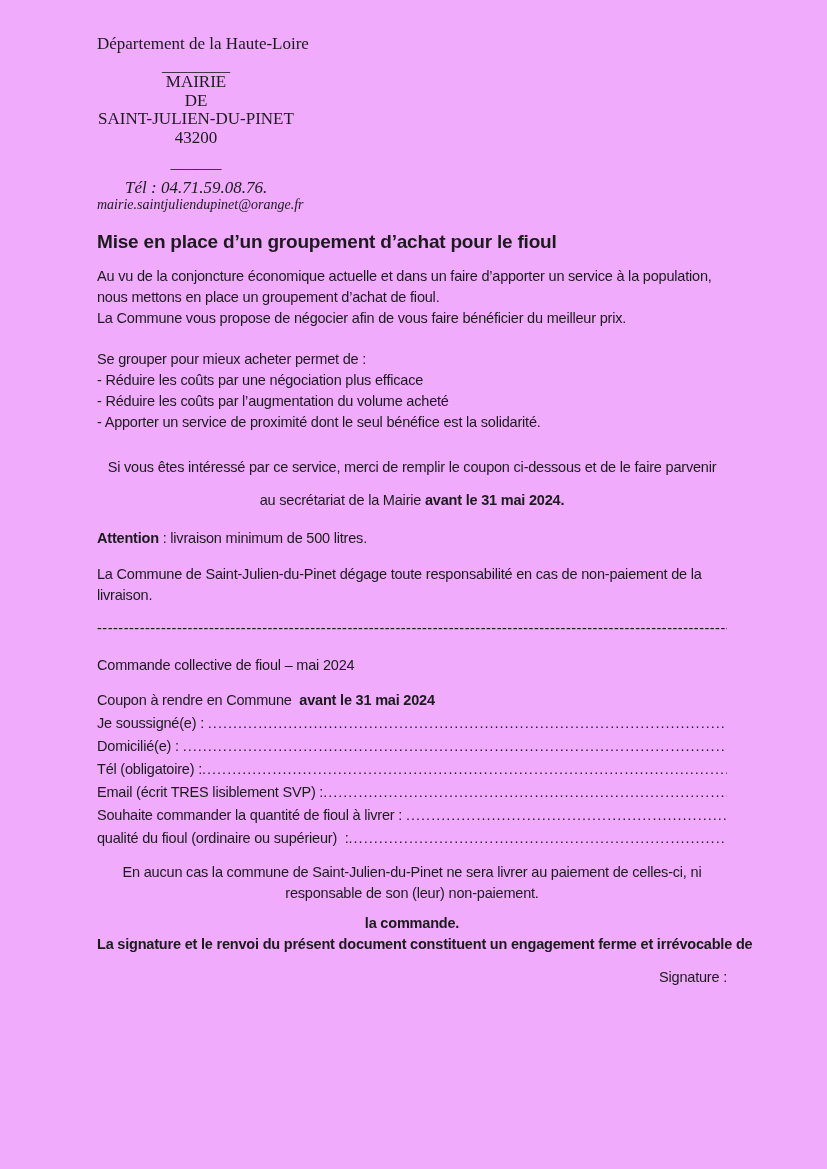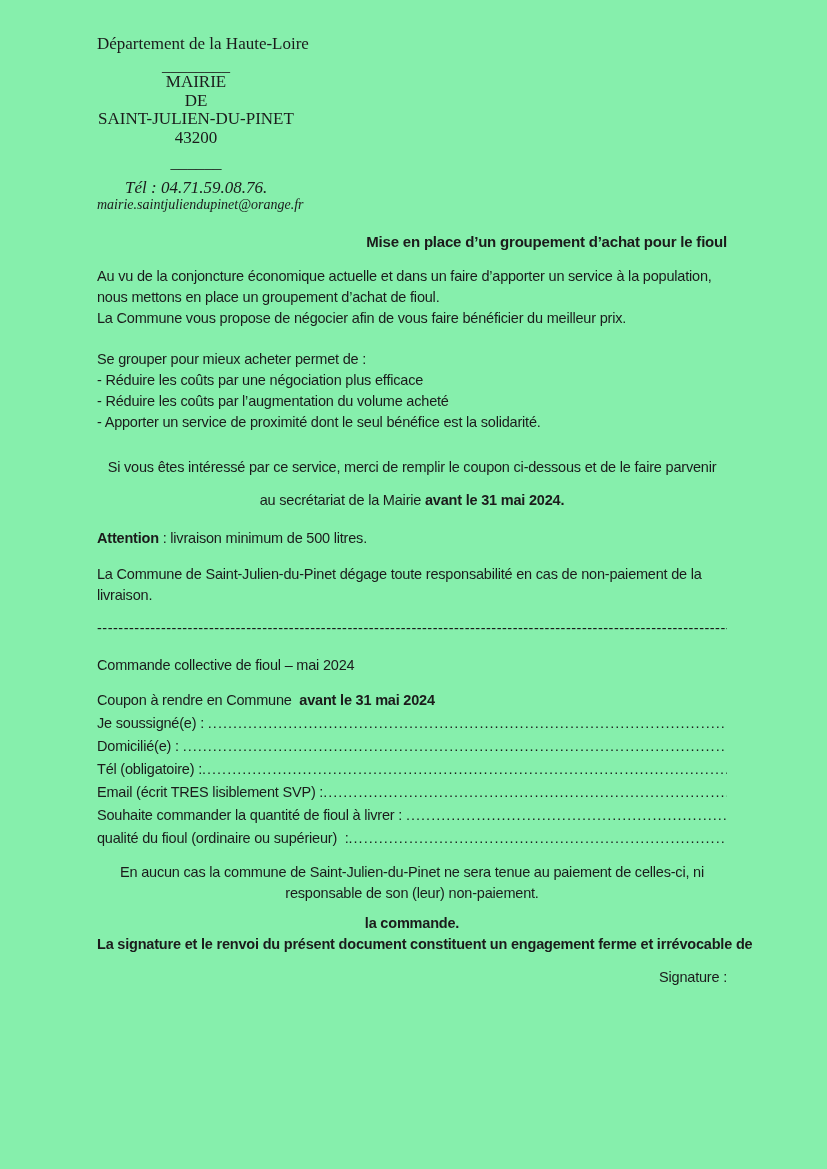--- a/index.html
+++ b/index.html
@@ -1,38 +1,38 @@
 <!DOCTYPE html>
 <html><head>
 <meta charset="utf-8">
 <style>
   html,body { margin:0; padding:0; background:#ffffff; }
   .page {
     position:relative;
     width:827px; height:1169px;
-    background:#86efac;
+    background:#f0abfc;
     color:#1b1b1b;
     font-family:"Liberation Sans", sans-serif;
     font-size:14.5px;
     letter-spacing:-0.2px;
     box-sizing:border-box;
     padding:34px 100px 0 97px;
     overflow:hidden;
   }
   .serif { font-family:"Liberation Serif", serif; letter-spacing:0; }
 
   .dep { font-size:17px; line-height:20px; }
   .mairie-block { width:198px; text-align:center; margin-top:5px; font-size:17px; line-height:18.5px; }
   .mairie-rule { line-height:14px; }
   .mairie-rule-bottom { margin-top:9px; line-height:14px; }
   .phone { margin-top:9px; margin-left:28px; font-size:17px; line-height:17px;font-style:italic; }
   .email { font-style:italic; font-size:14px; line-height:17px; }
 
   .title { margin-top:7px; text-align:center; font-weight:bold; font-size:17px; line-height:19px; letter-spacing:0; }
-  .subtitle { margin-top:20px; text-align:right; font-weight:bold; font-size:15px; line-height:18px; }
+  .subtitle { margin-top:20px; text-align:left; font-weight:bold; font-size:19px; line-height:18px; }
 
   .line { line-height:21px; white-space:nowrap; }
   .intro { margin-top:15px; }
   .benefits { margin-top:20px; }
   .centered { text-align:center; }
   .interest1 { margin-top:24px; }
   .interest2 { margin-top:12px; }
   .attention { margin-top:17px; }
   .liability { margin-top:15px; }
   b, .bold { font-weight:bold; }
@@ -118,21 +118,21 @@
   <div class="field">
     <span class="label">Souhaite commander la quantité de fioul à livrer : </span>
       <span class="leader">............................................................................................................................................................................................................</span>
   </div>
   <div class="field">
     <span class="label">qualité du fioul (ordinaire ou supérieur)  :</span>
       <span class="leader">............................................................................................................................................................................................................</span>
   </div>
 
   <div class="closing centered">
-    <div class="line">En aucun cas la commune de Saint-Julien-du-Pinet ne sera tenue au paiement de celles-ci, ni</div>
+    <div class="line">En aucun cas la commune de Saint-Julien-du-Pinet ne sera livrer au paiement de celles-ci, ni</div>
     <div class="line">responsable de son (leur) non-paiement.</div>
   </div>
 
   <div class="engagement centered">
     <div class="line">la commande.</div>
     <div class="line">La signature et le renvoi du présent document constituent un engagement ferme et irrévocable de</div>
   </div>
 
   <div class="signature">Signature :</div>
 

